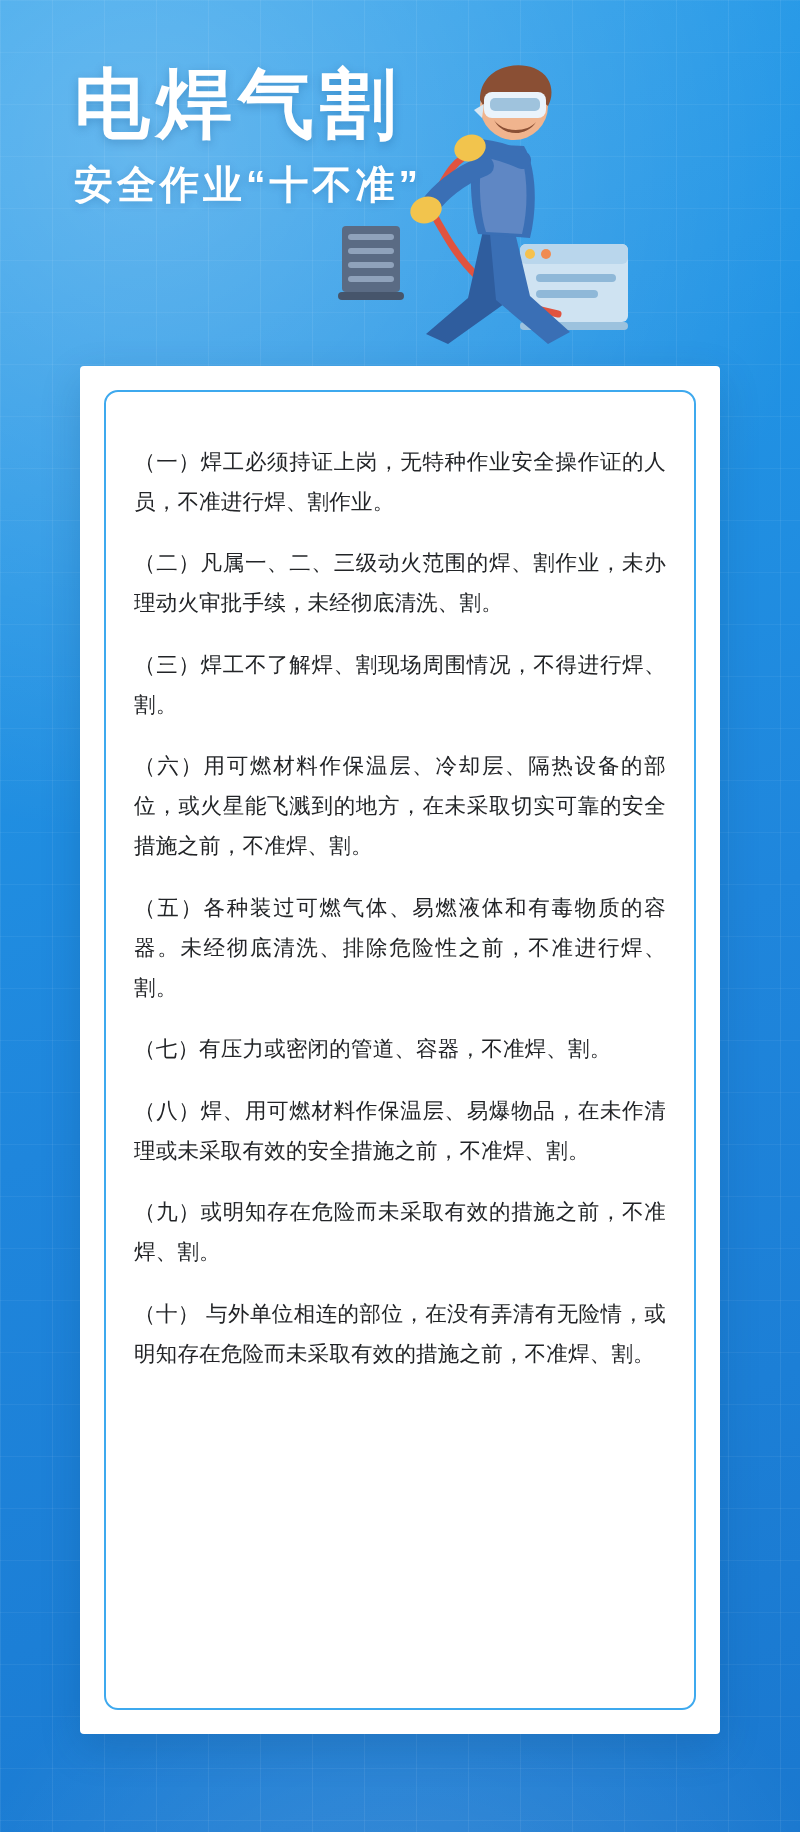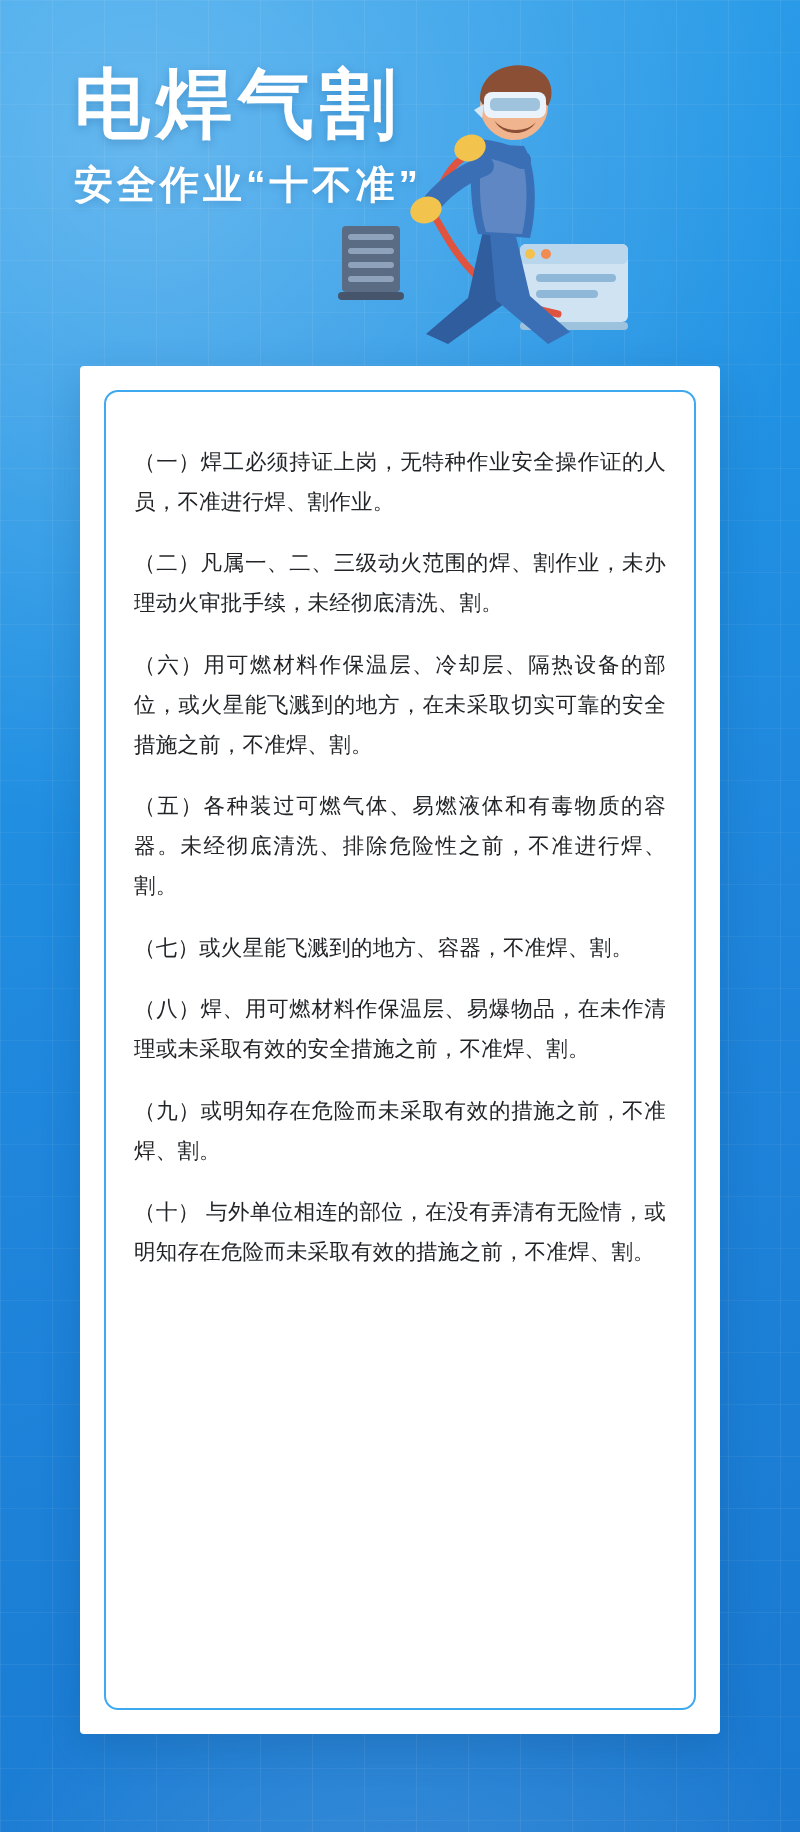--- a/index.html
+++ b/index.html
@@ -207,21 +207,22 @@
           <path d="M186 72 C 194 88, 218 90, 228 74 C 220 84, 196 86, 186 72 Z" fill="#8a4f34"></path>
         </g>
       </svg>
     </div>
   </div>
 
   <div class="card">
     <div class="card-inner">
       <p class="rule">（一）焊工必须持证上岗，无特种作业安全操作证的人员，不准进行焊、割作业。</p>
       <p class="rule">（二）凡属一、二、三级动火范围的焊、割作业，未办理动火审批手续，未经彻底清洗、割。</p>
+      <p class="rule">（三）焊工不了解焊、割现场周围情况，不得进行焊、割。</p>
       <p class="rule">（六）用可燃材料作保温层、冷却层、隔热设备的部位，或火星能飞溅到的地方，在未采取切实可靠的安全措施之前，不准焊、割。</p>
       <p class="rule">（五）各种装过可燃气体、易燃液体和有毒物质的容器。未经彻底清洗、排除危险性之前，不准进行焊、割。</p>
-      <p class="rule">（七）或火星能飞溅到的地方、容器，不准焊、割。</p>
+      <p class="rule">（七）有压力或密闭的管道、容器，不准焊、割。</p>
       <p class="rule">（八）焊、用可燃材料作保温层、易爆物品，在未作清理或未采取有效的安全措施之前，不准焊、割。</p>
       <p class="rule">（九）或明知存在危险而未采取有效的措施之前，不准焊、割。</p>
       <p class="rule">（十） 与外单位相连的部位，在没有弄清有无险情，或明知存在危险而未采取有效的措施之前，不准焊、割。</p>
     </div>
   </div>
 </div>
 
 </body></html>

